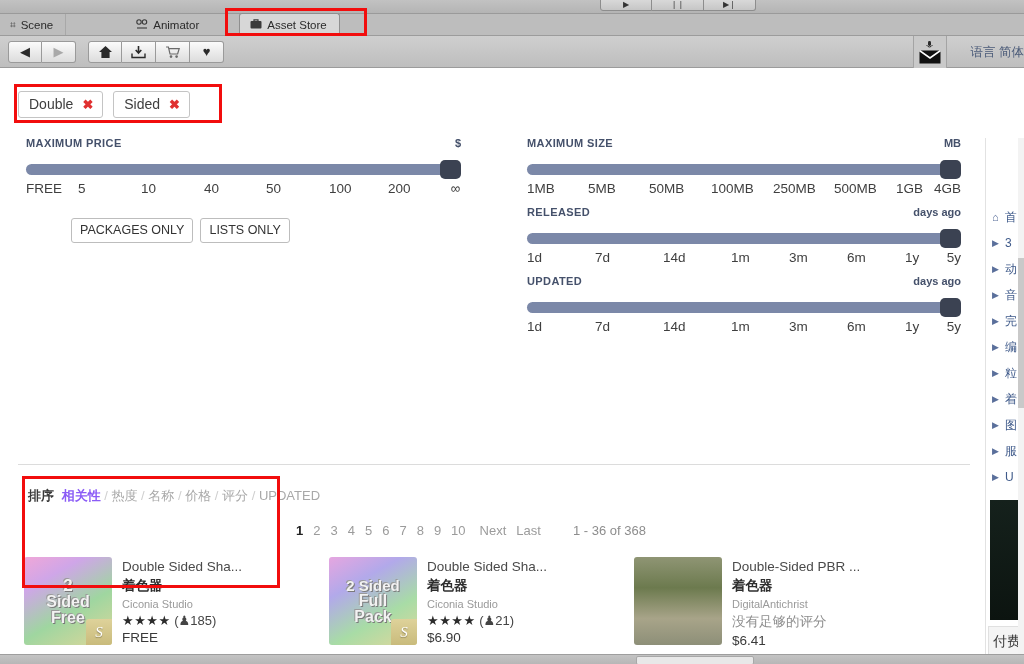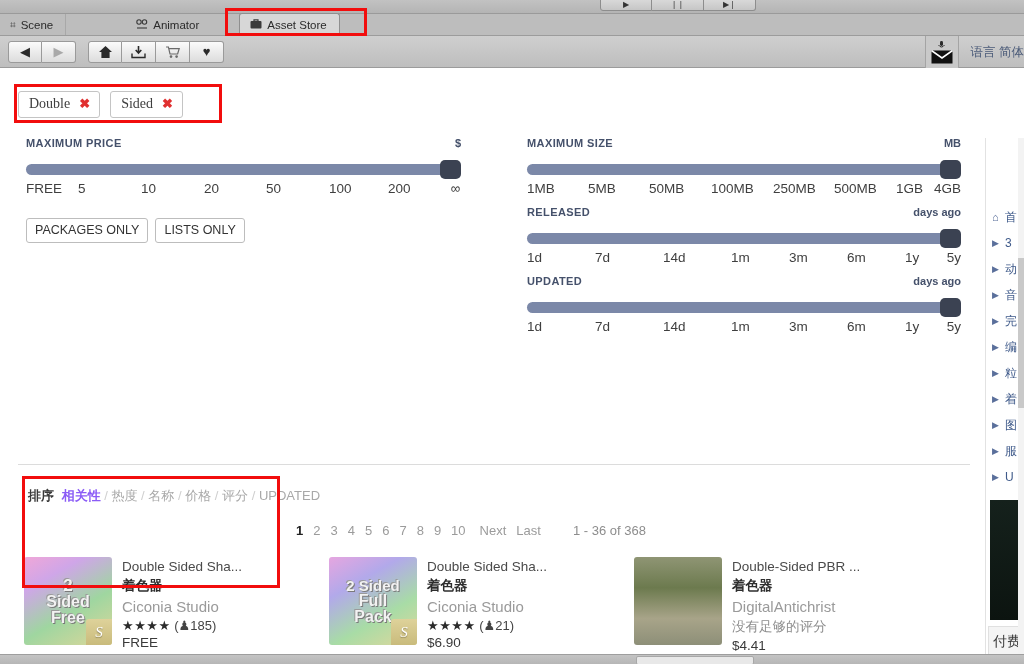--- a/index.html
+++ b/index.html
@@ -62,34 +62,34 @@
   .tb-btn:last-child { border-radius: 0 3px 3px 0; }
   .tb-btn.disabled { color: #a9a9a9; }
   .tb-gap { width: 12px; }
   .tb-right { position: absolute; right: 0; top: 0; height: 32px; display: flex; align-items: center; }
   .tb-mail {
     width: 34px; height: 32px; background: #c9c9c9;
     border-left: 1px solid #a4a4a4; border-right: 1px solid #a4a4a4;
     display: flex; flex-direction: column; align-items: center; justify-content: center;
     color: #111;
   }
-  .lang-text { font-size: 12.5px; color: #4a5a78; padding-left: 12px; white-space: nowrap; }
+  .lang-text { font-size: 12.5px; color: #4a5a78; padding-left: 24px; white-space: nowrap; }
 
   
   .store {
     position: absolute; left: 0; top: 69px; width: 1024px; height: 595px;
     background: #fff;
   }
 
   
   .chips { position: absolute; left: 18px; top: 22px; display: flex; gap: 10px; }
   .chip {
     display: flex; align-items: center; gap: 9px;
     padding: 4px 9px 5px 10px; font-size: 14px; color: #3e3e3e;
-    border: 1px solid #c4c4c4; border-radius: 3px; background: #fff; font-family: Liberation Serif, serif;
+    border: 1px solid #c4c4c4; border-radius: 3px; background: #fff;
   }
   .chip .x { color: #e03030; font-size: 13px; font-weight: bold; }
 
   
   .filters { position: absolute; left: 8px; top: 68px; width: 975px; height: 312px; }
   .fcol-l { position: absolute; left: 18px; top: 0; width: 435px; }
   .fcol-r { position: absolute; left: 519px; top: 0; width: 434px; }
 
   .flabel {
     font-size: 11px; font-weight: bold; letter-spacing: .4px;
@@ -165,21 +165,21 @@
   }
   .thumb .tcap {
     position: absolute; inset: 0; display: flex; flex-direction: column;
     align-items: center; justify-content: center;
     font-weight: bold; color: #f2f2f2; line-height: 1.0;
     text-shadow: 1px 1px 0 #7a7a7a, -1px -1px 0 #9a9a9a;
   }
   .info { padding-top: 2px; min-width: 0; }
   .ptitle { font-size: 13.5px; color: #4a4a4a; white-space: nowrap; }
   .pcat { font-size: 13.5px; color: #2d2d2d; font-weight: bold; margin-top: 3px; }
-  .pub { font-size: 15px; color: #9a9a9a; margin-top: 3px; }
+  .pub { font-size: 11px; color: #9a9a9a; margin-top: 3px; }
   .rate { font-size: 13px; color: #2b2b2b; margin-top: 3px; white-space: nowrap; }
   .rate .st { letter-spacing: .5px; }
   .rate .cnt { color: #444; }
   .norate { font-size: 13.5px; color: #8e8e8e; margin-top: 3px; }
   .price { font-size: 13.5px; color: #3a3a3a; margin-top: 2px; }
 
   
   .th-2sf { background: linear-gradient(150deg,#f0a7d8 0%,#cfa6e8 25%,#9fd6a0 60%,#ded79a 100%); }
   .th-2sfp { background: linear-gradient(150deg,#e6a6e0 0%,#b2a9ea 30%,#a8dca6 65%,#e0d79c 100%); }
   .th-forest { background: linear-gradient(#8f9574 0%,#6c7a4e 35%,#a8a489 70%,#8d8f78 100%); }
@@ -325,30 +325,30 @@
           <span class="funit">$</span>
         </div>
         <div class="slider">
           <div class="track"></div>
           <div class="knob"></div>
         </div>
         <div class="ticks">
           <span style="width:52px">FREE</span>
           <span style="width:63px">5</span>
           <span style="width:63px">10</span>
-          <span style="width:62px">20</span>
+          <span style="width:62px">40</span>
           <span style="width:63px">50</span>
           <span style="width:59px">100</span>
           <span style="width:52px">200</span>
           <span style="width:20px;text-align:right">∞</span>
         </div>
 
 
 
-        <div class="btnrow" style="margin-top:22px;">
+        <div class="btnrow" style="margin-top:22px;margin-left:45px;">
           <div class="obtn">PACKAGES ONLY</div>
           <div class="obtn">LISTS ONLY</div>
         </div>
       </div>
 
       <div class="fcol-r">
 
         <div class="frow">
           <span class="flabel">MAXIMUM SIZE</span>
           <span class="funit">MB</span>
@@ -487,21 +487,21 @@
           </div>
         </div>
 
         <div class="card">
           <div class="thumb th-forest"></div>
           <div class="info">
             <div class="ptitle">Double-Sided PBR ...</div>
             <div class="pcat">着色器</div>
             <div class="pub">DigitalAntichrist</div>
             <div class="norate">没有足够的评分</div>
-            <div class="price">$4.41</div>
+            <div class="price">$6.41</div>
           </div>
         </div>
       </div>
 
     </div>
 
     <div class="rside">
       <div class="rside-list">
         <div class="rs-item">
           <span class="rs-home">⌂</span>

